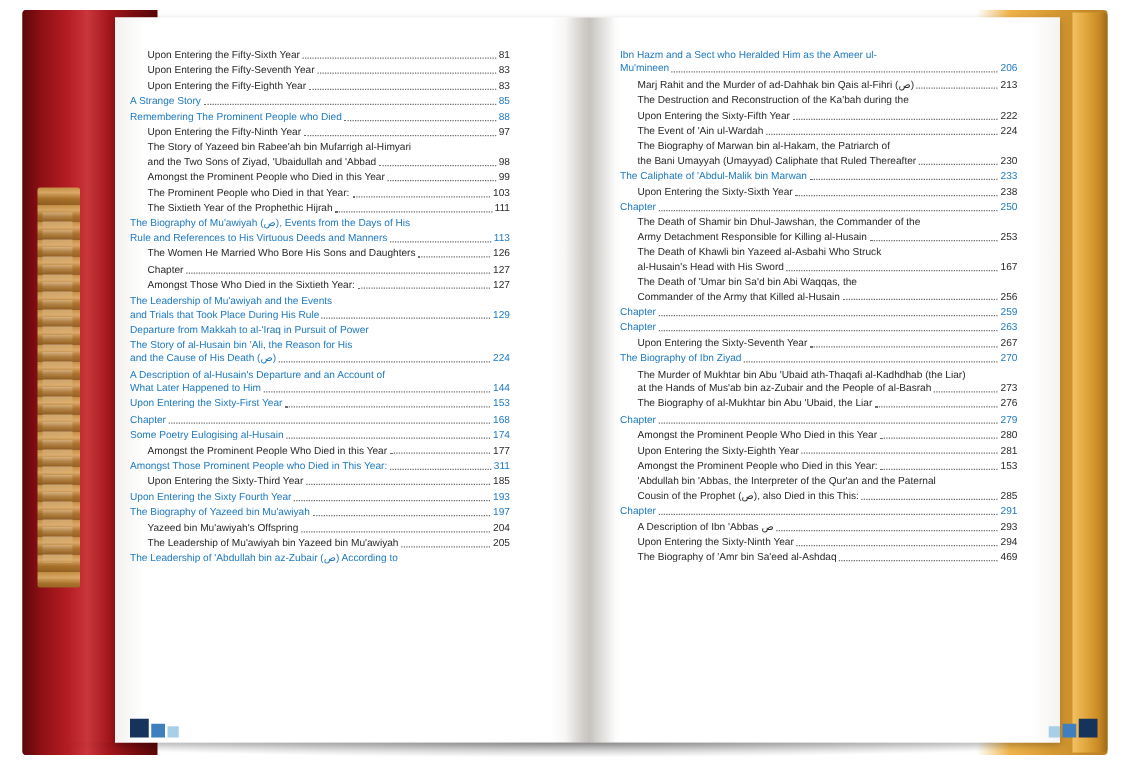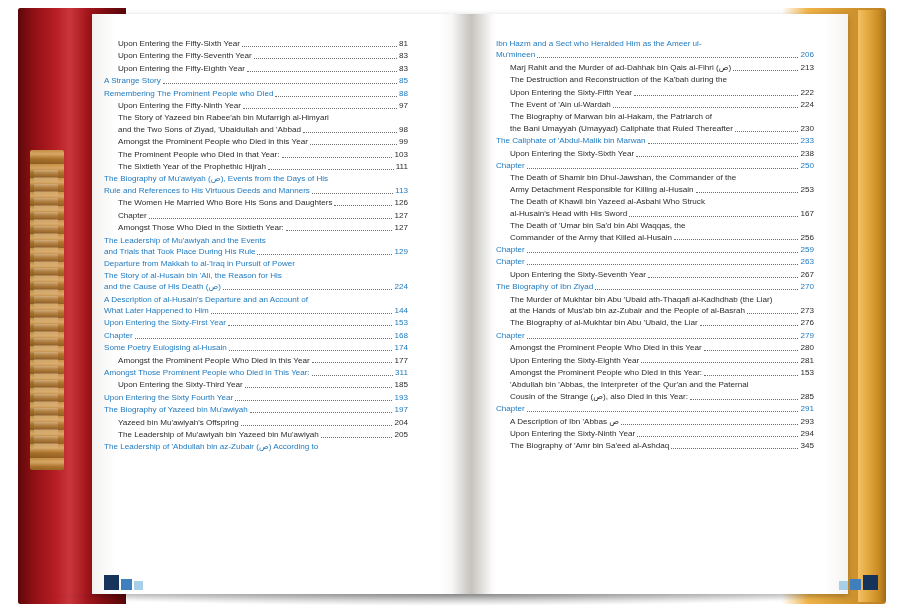--- a/index.html
+++ b/index.html
@@ -387,21 +387,21 @@
       <div class="entry lvl1">
         <span class="etext">Amongst the Prominent People who Died in this Year:</span>
         <span class="dots"></span>
         <span class="pg">153</span>
       </div>
       <div class="entry lvl1 multi">
         <div class="line2">
           <span class="etext">'Abdullah bin 'Abbas, the Interpreter of the Qur'an and the Paternal</span>
         </div>
         <div class="line2">
-          <span class="etext">Cousin of the Strange (ص), also Died in this Year:</span>
+          <span class="etext">Cousin of the Prophet (ص), also Died in this This:</span>
           <span class="dots"></span>
           <span class="pg">285</span>
         </div>
       </div>
       <div class="entry lvl0">
         <span class="etext">Chapter</span>
         <span class="dots"></span>
         <span class="pg">291</span>
       </div>
       <div class="entry lvl1">
@@ -410,21 +410,21 @@
         <span class="pg">293</span>
       </div>
       <div class="entry lvl1">
         <span class="etext">Upon Entering the Sixty-Ninth Year</span>
         <span class="dots"></span>
         <span class="pg">294</span>
       </div>
       <div class="entry lvl1">
         <span class="etext">The Biography of 'Amr bin Sa'eed al-Ashdaq</span>
         <span class="dots"></span>
-        <span class="pg">345</span>
+        <span class="pg">469</span>
       </div>
     </div>
 
   <div class="logo logo-left">
     <span class="sq-dark"></span>
     <span class="sq-mid"></span>
     <span class="sq-light"></span>
   </div>
   <div class="logo logo-right">
     <span class="sq-light"></span>

